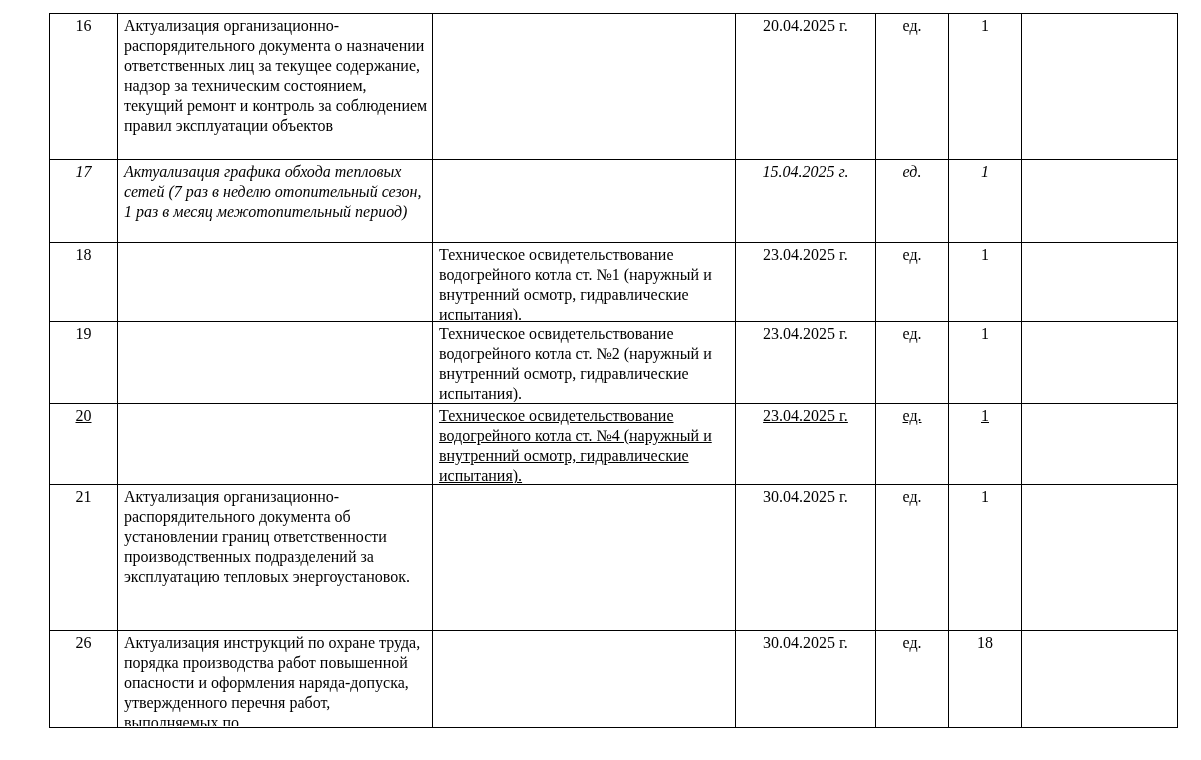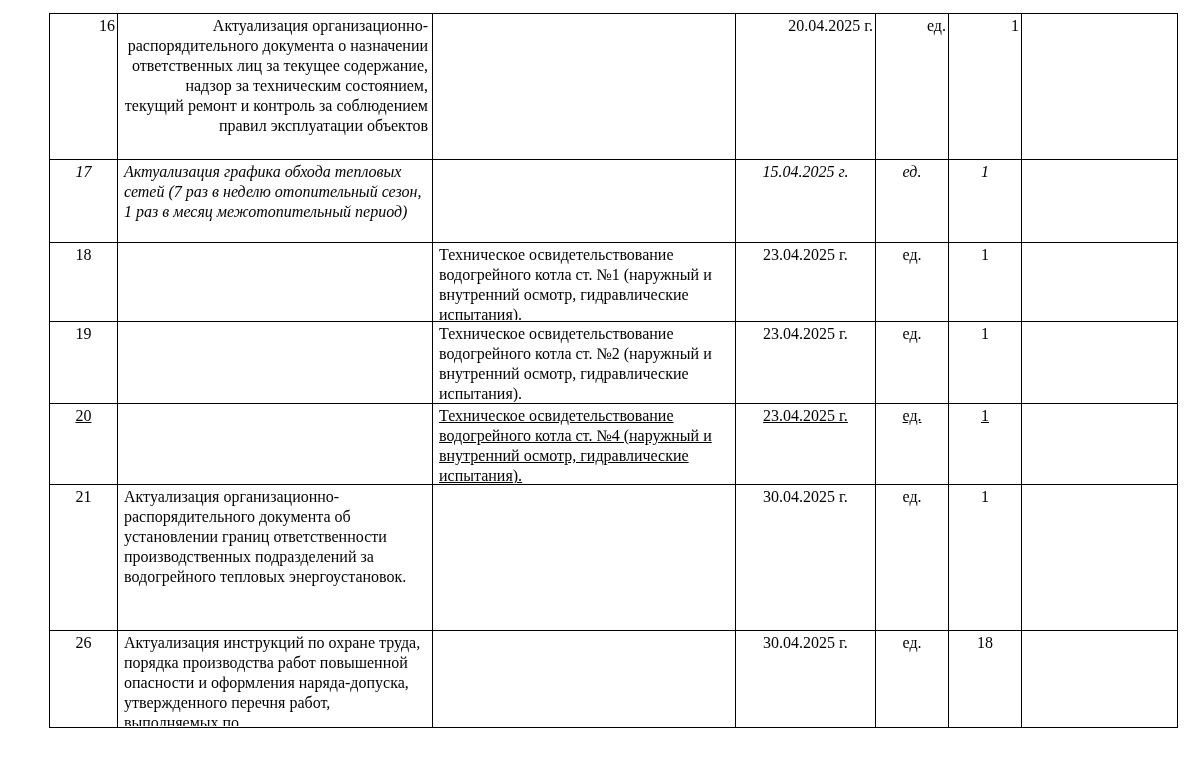--- a/index.html
+++ b/index.html
@@ -43,21 +43,21 @@
   }
   
   col.c-num   { width: 68px; }
   col.c-work1 { width: 315px; }
   col.c-work2 { width: 303px; }
   col.c-date  { width: 140px; }
   col.c-unit  { width: 73px; }
   col.c-qty   { width: 73px; }
   col.c-note  { width: 156px; }
   
-  tr.r0 { height: 146px; } tr.r0 .cell { max-height: 142px; text-align: right; }
+  tr.r0 { height: 146px; } tr.r0 .cell { max-height: 142px; }
   tr.r1 { height: 83px; font-style: italic;  } tr.r1 .cell { max-height: 79px; }
   tr.r2 { height: 79px;  } tr.r2 .cell { max-height: 75px; }
   tr.r3 { height: 82px;  } tr.r3 .cell { max-height: 78px; font-family: Liberation Serif, serif; }
   tr.r4 { height: 81px;  } tr.r4 .cell { max-height: 77px; text-decoration: underline; }
   tr.r5 { height: 146px; margin-top: 46px; } tr.r5 .cell { max-height: 142px; }
   tr.r6 { height: 97px;  } tr.r6 .cell { max-height: 93px; }
 </style>
 </head>
 <body>
 
@@ -186,21 +186,21 @@
           </td>
         <td>
             <div class="cell"></div>
           </td>
       </tr>
       <tr class="r5">
         <td>
             <div class="cell center">21</div>
           </td>
         <td>
-            <div class="cell">Актуализация организационно-распорядительного документа об установлении границ ответственности производственных подразделений за водогрейного тепловых энергоустановок.</div>
+            <div class="cell">Актуализация организационно-распорядительного документа об установлении границ ответственности производственных подразделений за эксплуатацию тепловых энергоустановок.</div>
           </td>
         <td>
             <div class="cell"></div>
           </td>
         <td>
             <div class="cell center">30.04.2025 г.</div>
           </td>
         <td>
             <div class="cell center">ед.</div>
           </td>

